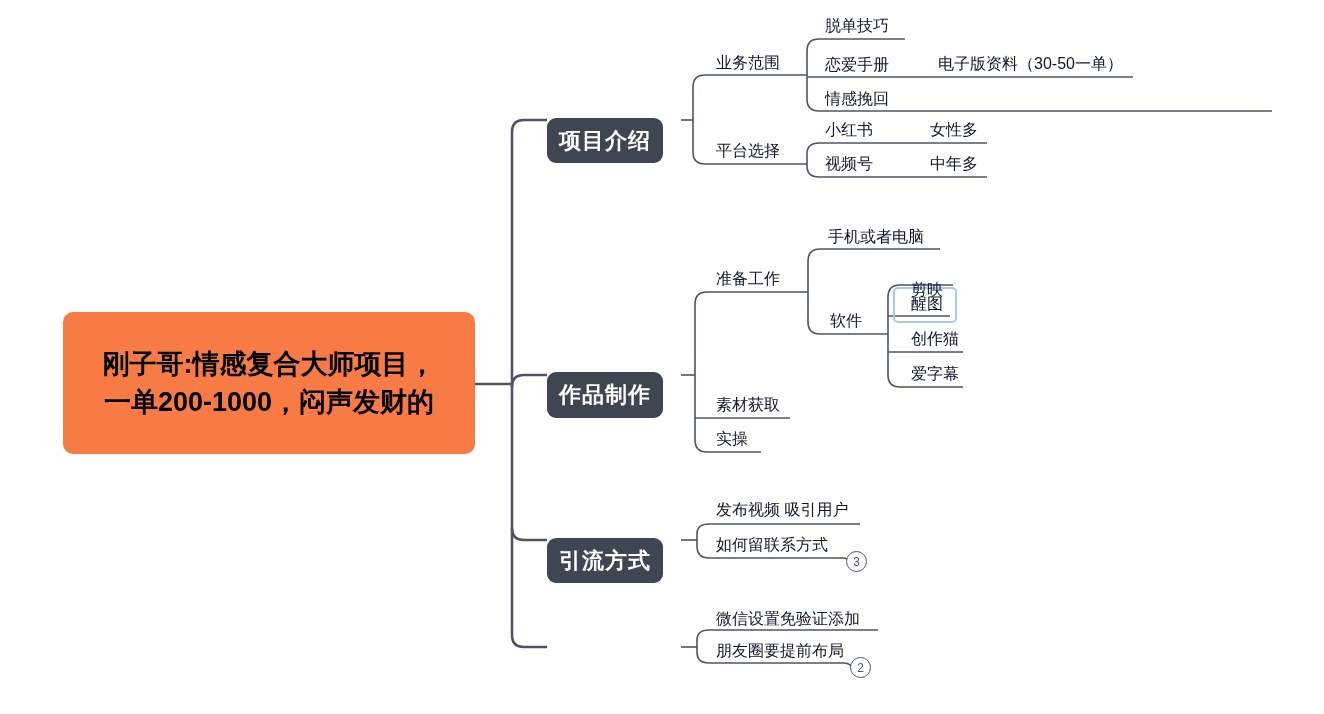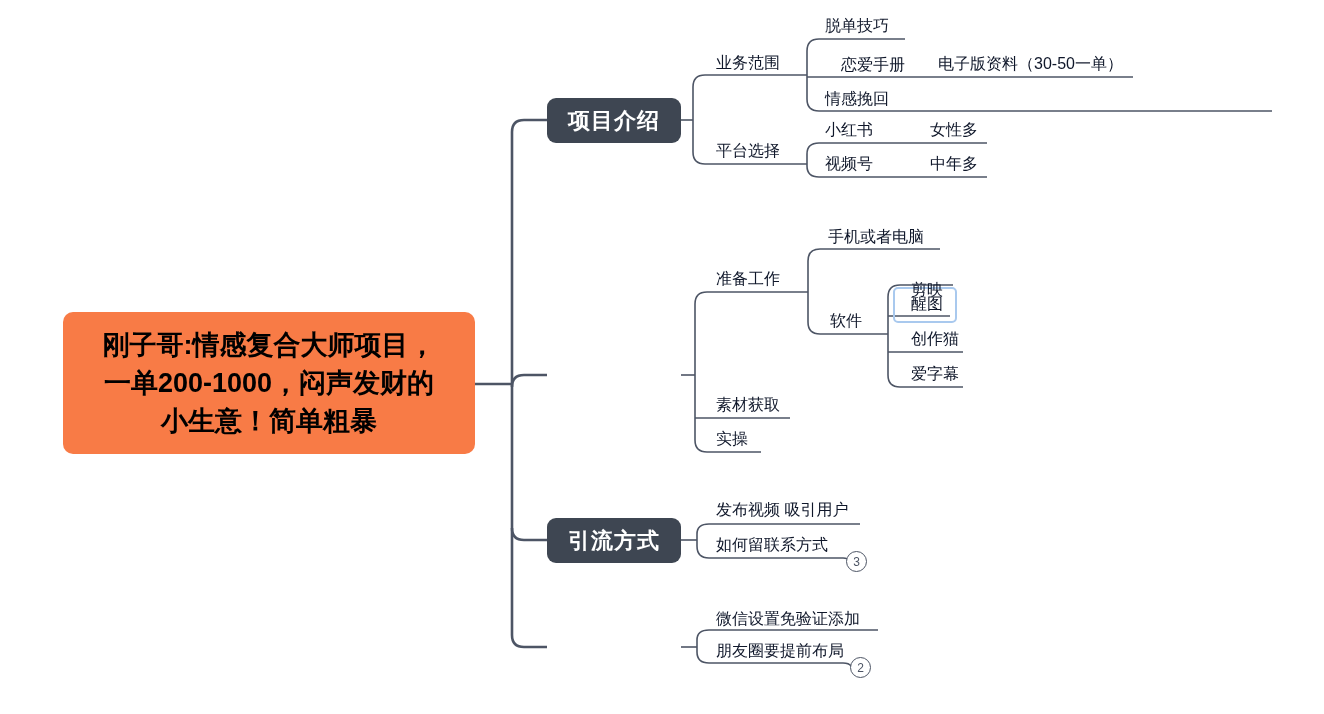--- a/index.html
+++ b/index.html
@@ -7,23 +7,23 @@
   #canvas{position:relative;width:1324px;height:714px;background:#ffffff;overflow:hidden;}
   #connectors{position:absolute;left:0;top:0;z-index:1;}
   .root-box{
     position:absolute;left:63px;top:312px;width:412px;height:142px;
     background:#F87B46;border-radius:10px;z-index:3;
     display:flex;flex-direction:column;align-items:center;justify-content:center;
     color:#000000;font-weight:bold;font-size:27px;line-height:38px;text-align:center;
     white-space:nowrap;
   }
   .branch-box{
-    position:absolute;width:134px;background:#3E4652;border-radius:9px;z-index:3;
+    position:absolute;width:116px;background:#3E4652;border-radius:9px;z-index:3;
     display:flex;align-items:center;justify-content:center;
-    color:#ffffff;font-weight:bold;font-size:22px;letter-spacing:1px;white-space:nowrap;
+    color:#ffffff;font-weight:bold;font-size:22px;letter-spacing:1px;white-space:nowrap;margin-top:20px;
   }
   .label{
     position:absolute;z-index:3;font-size:16px;line-height:22px;color:#0f172a;white-space:nowrap;
   }
   .selection{
     position:absolute;left:893px;top:287px;width:64px;height:36px;box-sizing:border-box;
     border:2px solid #A9C9EE;border-radius:5px;background:transparent;z-index:2;
   }
   .badge{
     position:absolute;width:21px;height:21px;box-sizing:border-box;
@@ -70,29 +70,29 @@
       <path d="M 878 630 L 709 630 Q 697 630 697 640 L 697 652 Q 697 663 709 663 L 843 663"></path>
       <path d="M 843 663 Q 849 663 851 666"></path>
     </g>
   </svg>
 
   <div class="selection"></div>
 
   <div class="root-box">
     <span>刚子哥:情感复合大师项目，</span>
     <span>一单200-1000，闷声发财的</span>
-    <span>小生意！简单粗暴</span>
   </div>
 
   <div class="branch-box" style="left:547px;top:98px;height:45px;">项目介绍</div>
+  <div class="branch-box" style="left:547px;top:352px;height:46px;">作品制作</div>
   <div class="branch-box" style="left:547px;top:518px;height:45px;">引流方式</div>
 
   <div class="label" style="left:716px;top:52px;text-align:right;">业务范围</div>
   <div class="label" style="left:825px;top:15px;">脱单技巧</div>
-  <div class="label" style="left:825px;top:54px;margin-left:16px;">恋爱手册</div>
+  <div class="label" style="left:825px;top:54px;">恋爱手册</div>
   <div class="label" style="left:938px;top:53px;">电子版资料（30-50一单）</div>
   <div class="label" style="left:825px;top:88px;">情感挽回</div>
   <div class="label" style="left:716px;top:140px;">平台选择</div>
   <div class="label" style="left:825px;top:119px;">小红书</div>
   <div class="label" style="left:930px;top:119px;">女性多</div>
   <div class="label" style="left:825px;top:153px;">视频号</div>
   <div class="label" style="left:930px;top:153px;">中年多</div>
 
   <div class="label" style="left:716px;top:268px;">准备工作</div>
   <div class="label" style="left:828px;top:226px;">手机或者电脑</div>

